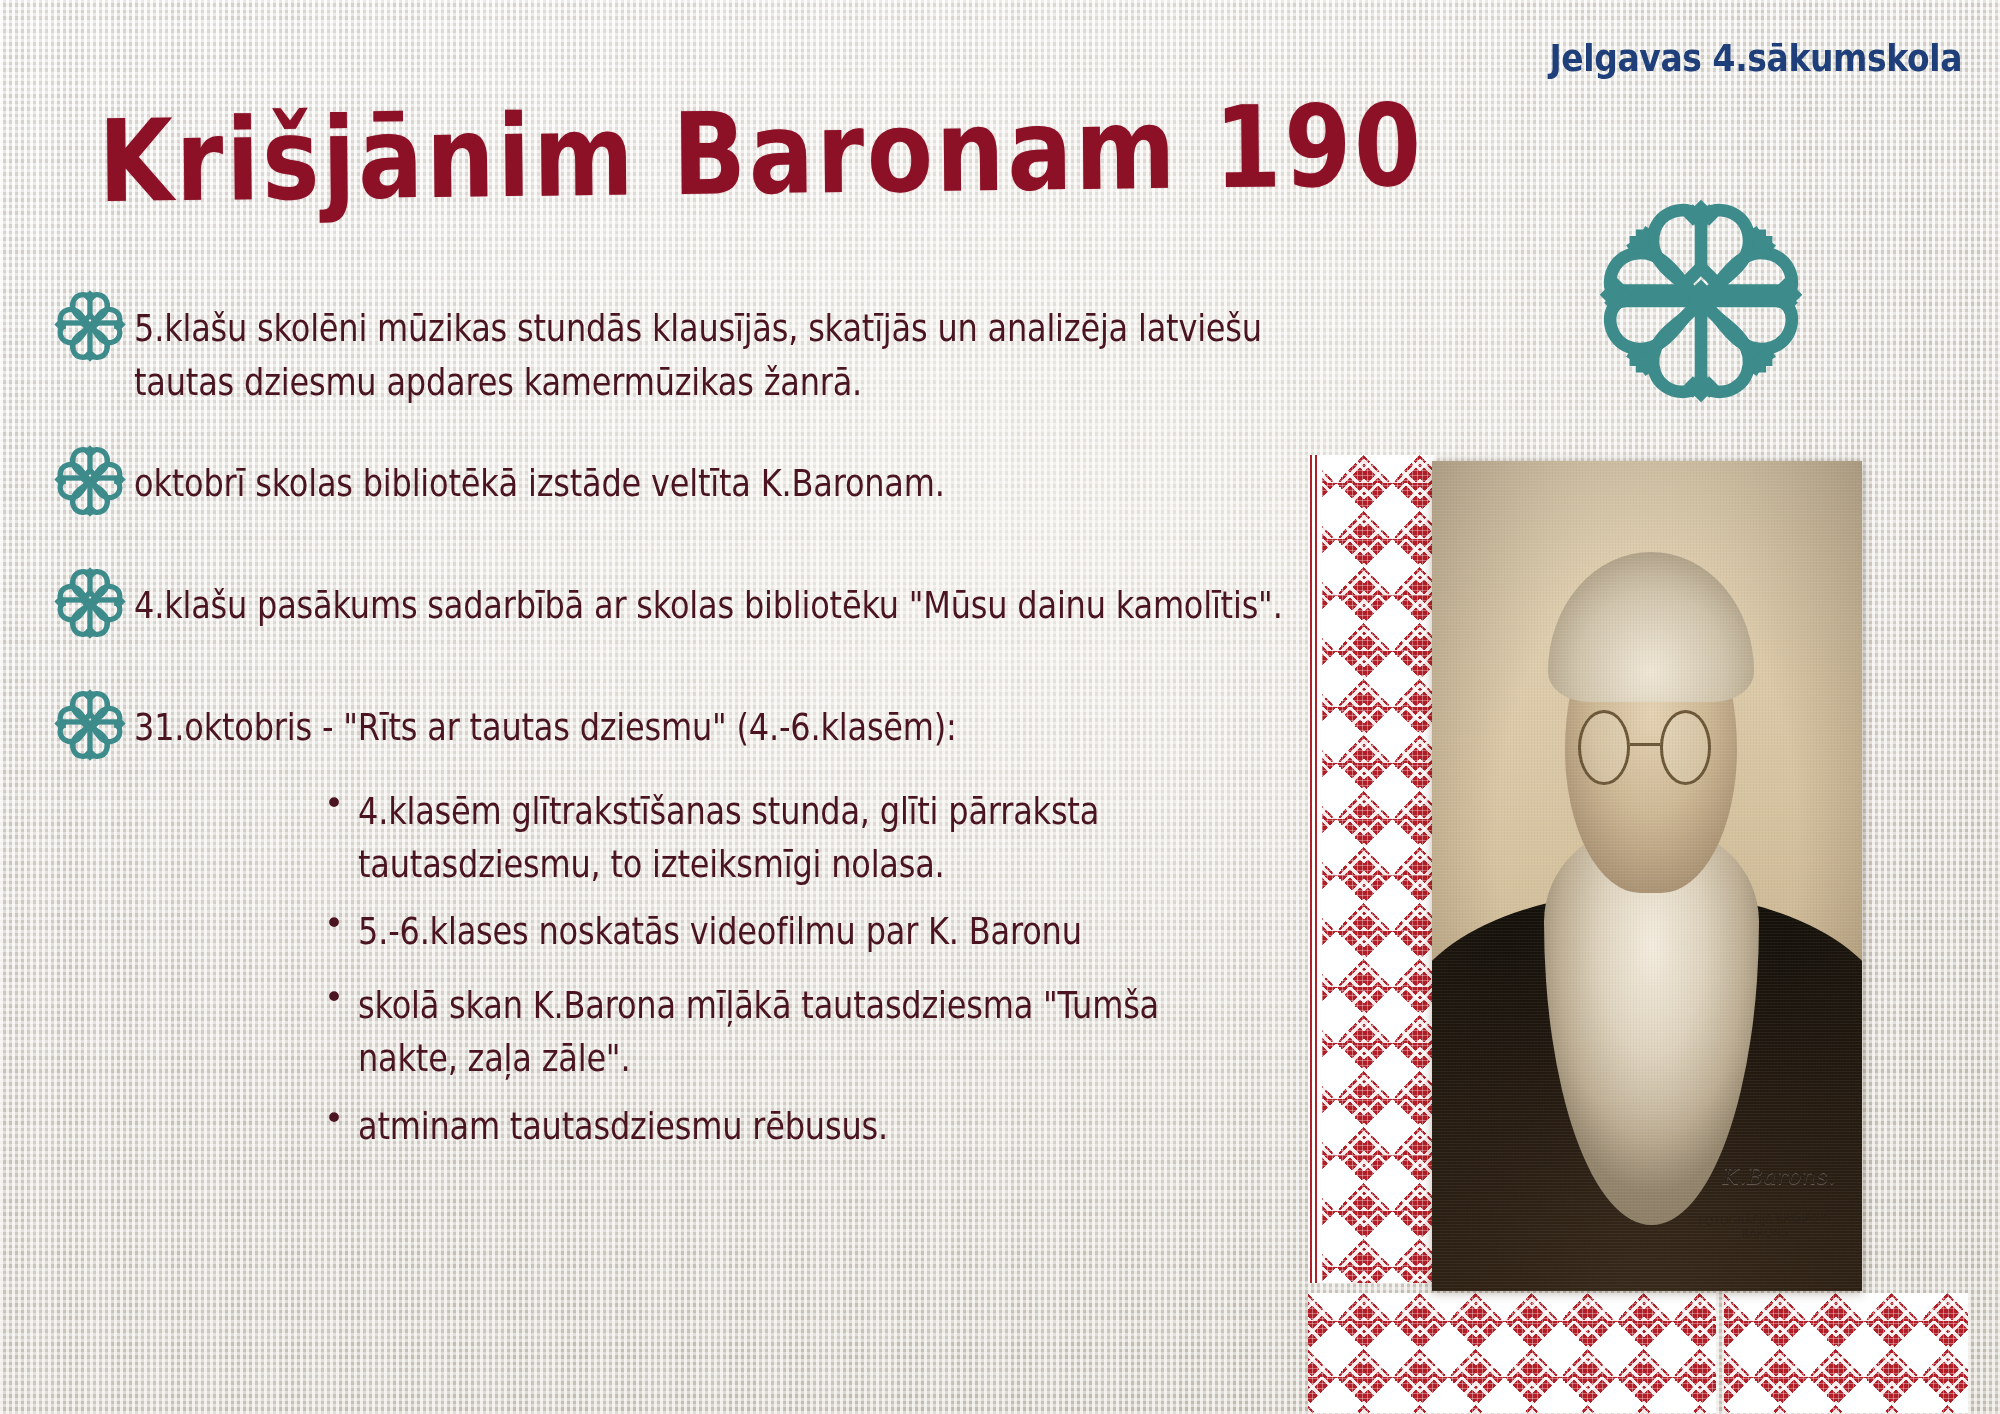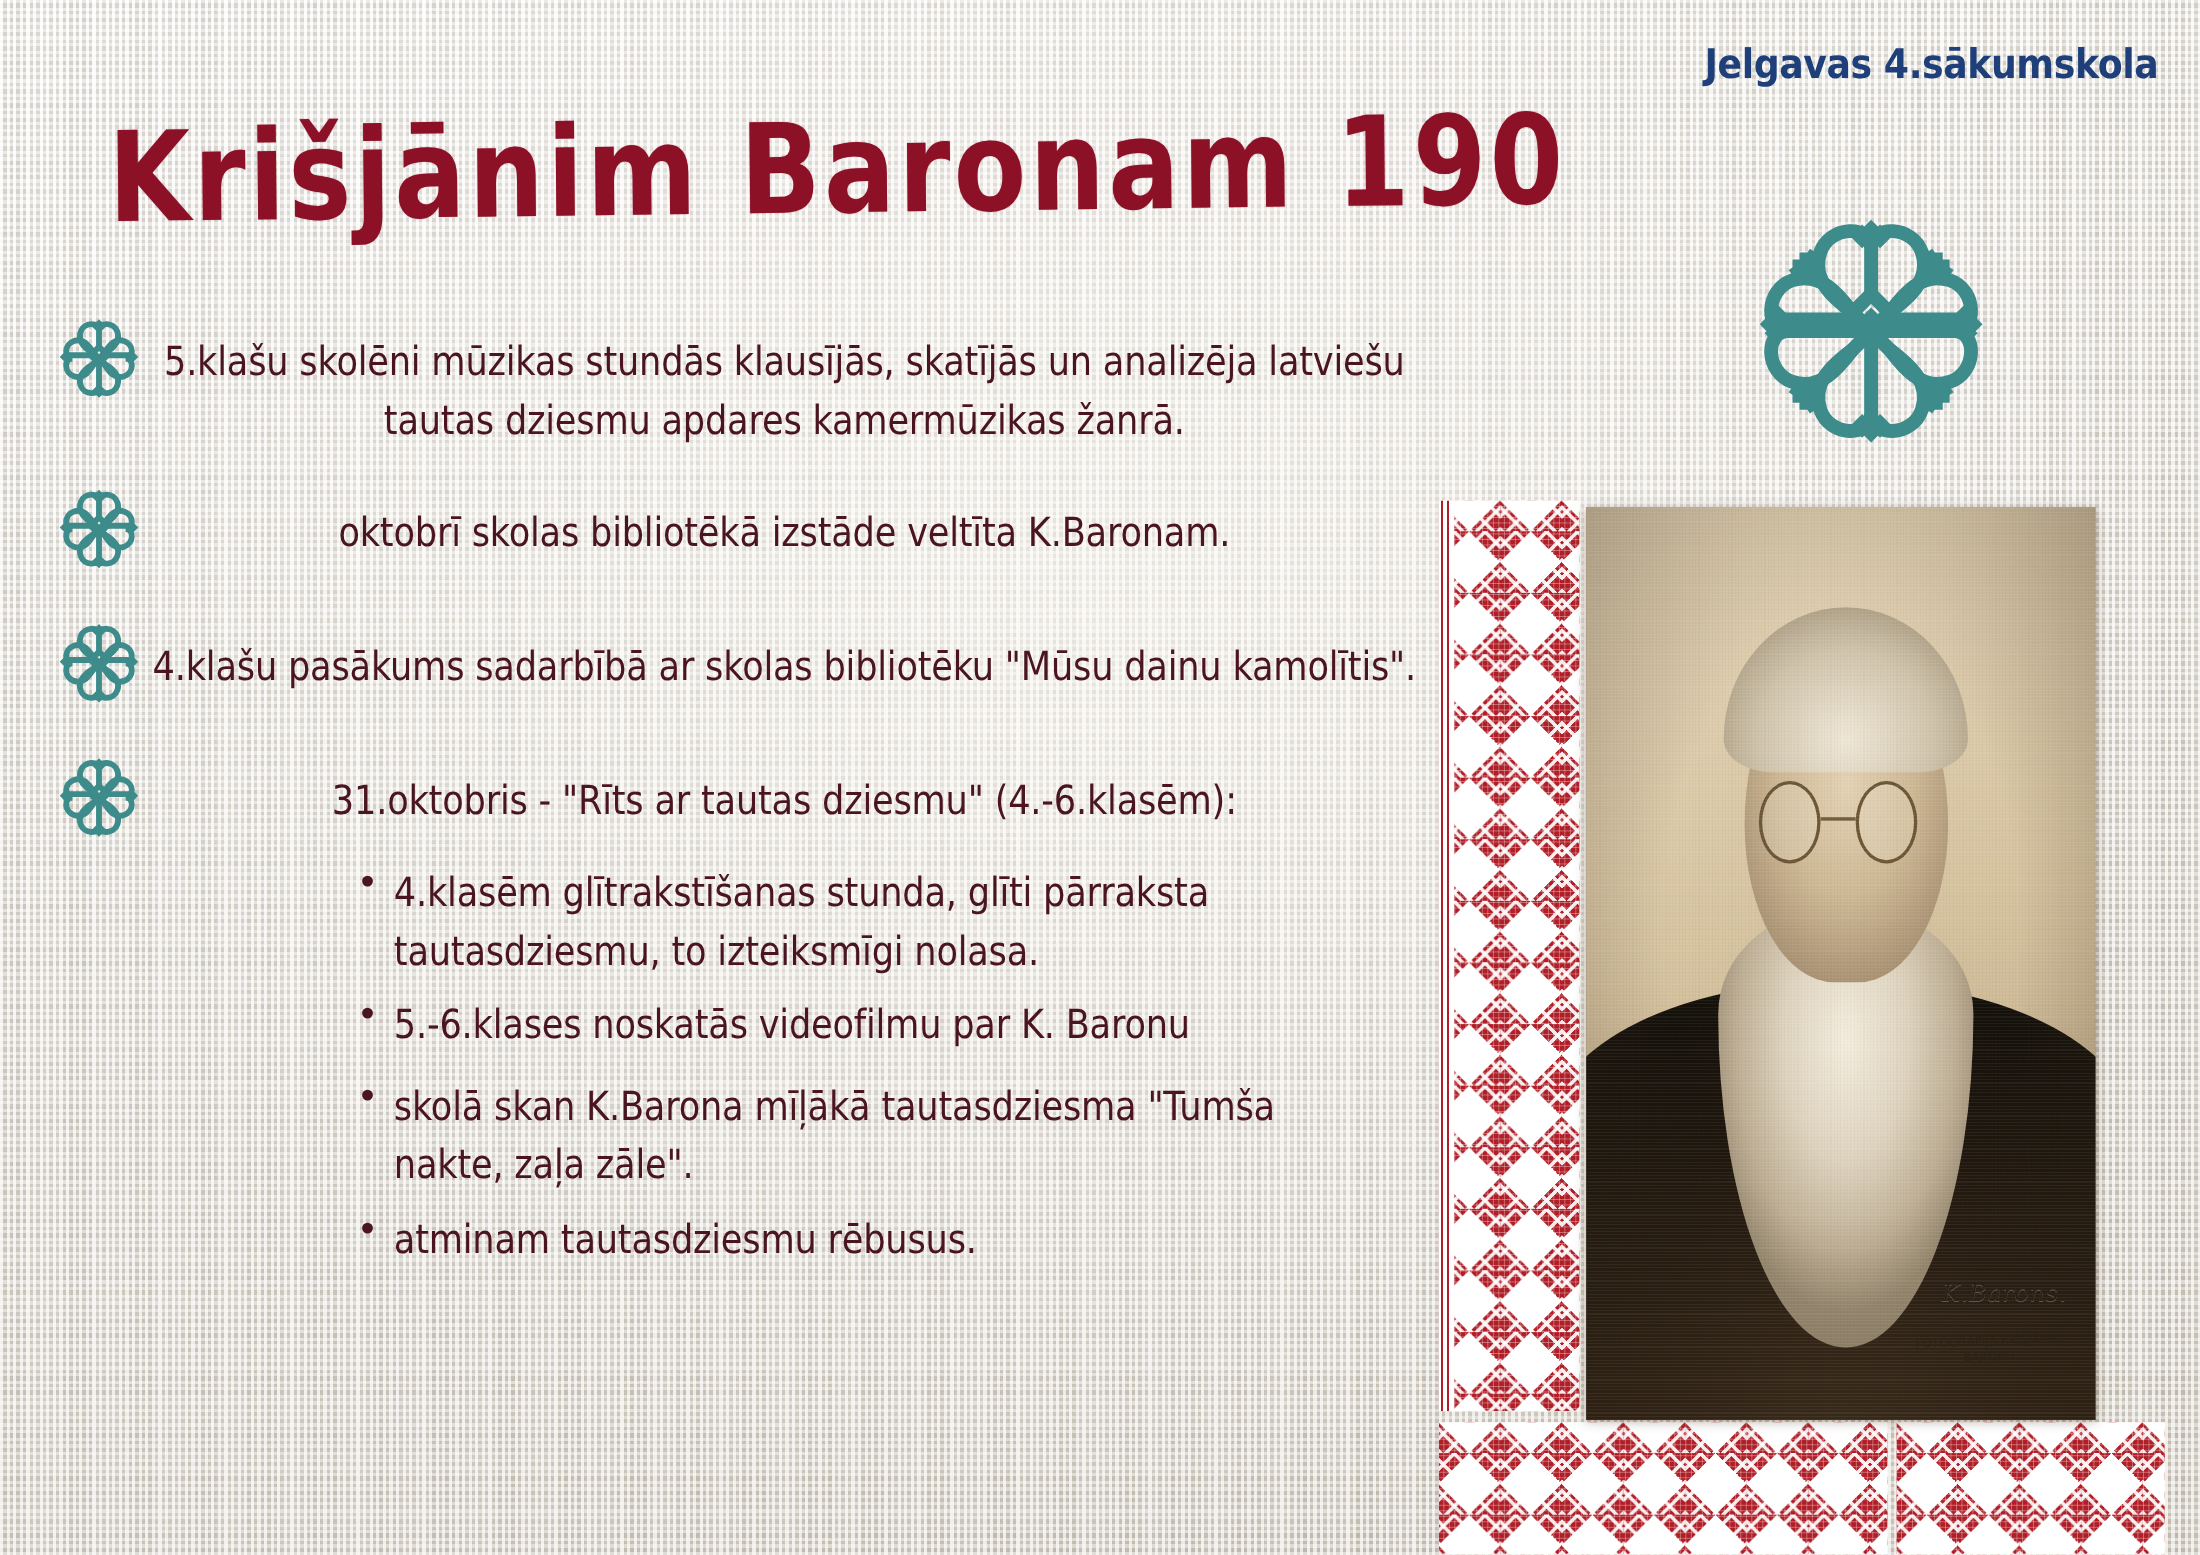--- a/index.html
+++ b/index.html
@@ -93,21 +93,20 @@
     top: 300px;
     left: 52px;
     width: 1240px;
   }
 
   .entry {
     position: relative;
     display: flex;
     align-items: flex-start;
     margin-bottom: 58px;
-    text-align: center;
   }
   .entry-orn {
     flex: 0 0 76px;
     width: 76px;
     height: 76px;
     margin-top: -12px;
     margin-right: 6px;
   }
   .entry-text {
     flex: 1;
@@ -239,23 +238,23 @@
         #b01f28 2px, #b01f28 4px,
         #ffffff 4px, #ffffff 7px,
         #b01f28 7px, #b01f28 9px,
         #ffffff 9px, #ffffff 14px);
     z-index: 3;
   }
 
   
   #photo {
     position: absolute;
-    left: 134px;
+    left: 124px;
     top: 6px;
-    width: 463px;
+    width: 430px;
     height: 830px;
     background:
       radial-gradient(ellipse 60% 45% at 52% 34%, #efe2c9 0%, #d9c7a6 40%, #b49c78 72%, #8a7457 100%);
     box-shadow: 0 2px 10px rgba(70,50,30,0.35);
     overflow: hidden;
   }
   
   #photo .sky   { position:absolute; inset:0;
       background: linear-gradient(165deg,#e6d7ba 0%,#d6c3a0 45%,#b6a07d 100%); }
   #photo .coat  { position:absolute; left:-8%; top:52%; width:116%; height:56%;

